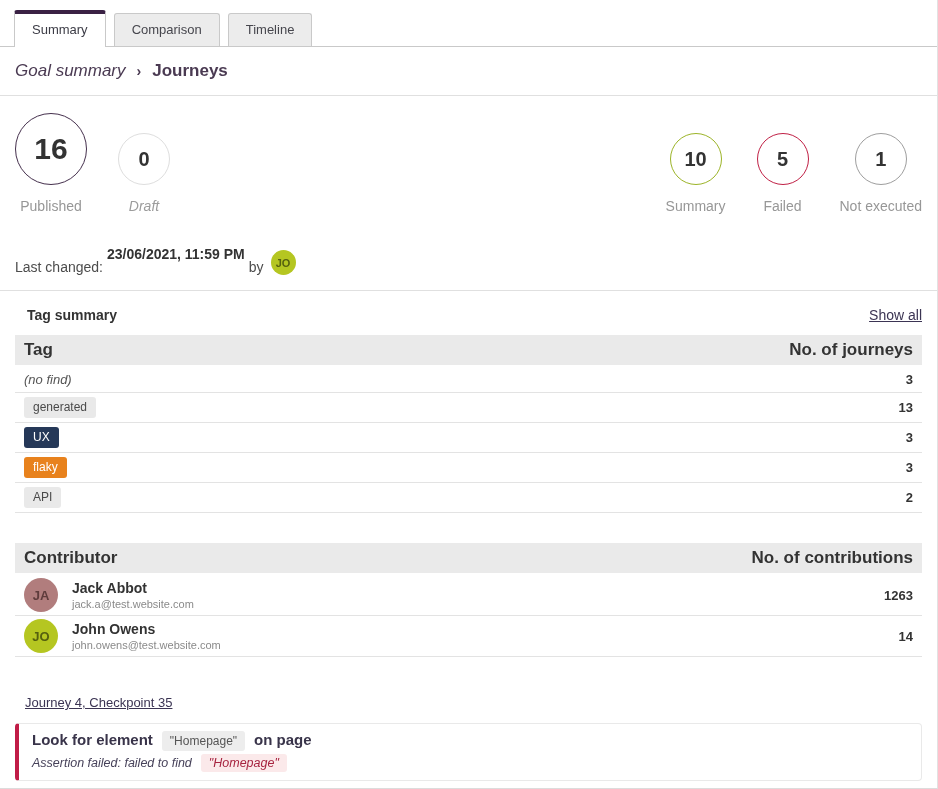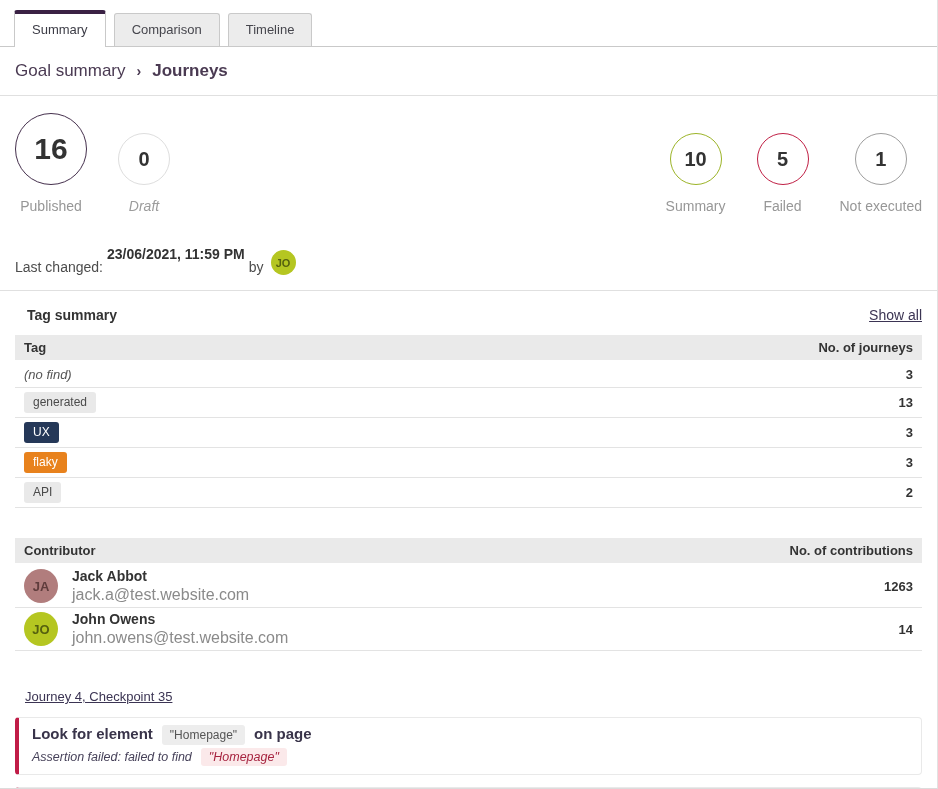--- a/index.html
+++ b/index.html
@@ -48,21 +48,21 @@
 
   
   .breadcrumb {
     display: flex;
     align-items: center;
     padding: 14px 15px;
     font-size: 17px;
     color: #4a3a52;
     border-bottom: 1px solid #e0e0e0;
   }
-  .breadcrumb .crumb-link { cursor: pointer; }
+  .breadcrumb .crumb-link { cursor: pointer; font-style: italic; }
   .breadcrumb .sep {
     margin: 0 11px;
     font-size: 14px;
     font-weight: 700;
     color: #4a3a52;
   }
   .breadcrumb .current { font-weight: 700; }
 
   
   .stats-row {
@@ -133,21 +133,21 @@
     color: #3b3453;
     text-decoration: underline;
     cursor: pointer;
   }
   .thead {
     display: flex;
     justify-content: space-between;
     align-items: center;
     background: #eaeaea;
     padding: 5px 9px;
-    font-size: 13px;
+    font-size: 17px;
     font-weight: 700;
     color: #333;
     margin-bottom: 2px;
   }
   .trow {
     display: flex;
     justify-content: space-between;
     align-items: center;
     padding: 4px 9px;
     border-bottom: 1px solid #e3e3e3;
@@ -181,21 +181,21 @@
     width: 34px; height: 34px;
     border-radius: 50%;
     font-size: 13px; font-weight: 700;
     display: flex; align-items: center; justify-content: center;
     margin-right: 14px;
     flex: 0 0 auto;
   }
   .avatar-ja { background: #b17d7d; color: #5f3c3c; }
   .avatar-jo { background: #b5c621; color: #55600f; }
   .contrib-name { font-size: 14px; font-weight: 700; color: #333; }
-  .contrib-email { font-size: 16px; color: #8a8a8a; margin-top: 2px; }
+  .contrib-email { font-size: 11px; color: #8a8a8a; margin-top: 2px; }
 
   
   .failure-section { margin-top: 30px; padding-bottom: 8px; }
   .failure-title { font-size: 14px; font-weight: 700; color: #333; }
   .failure-link {
     display: inline-block;
     margin: 8px 0 0 10px;
     font-size: 13px;
     color: #3b3453;
     text-decoration: underline;

